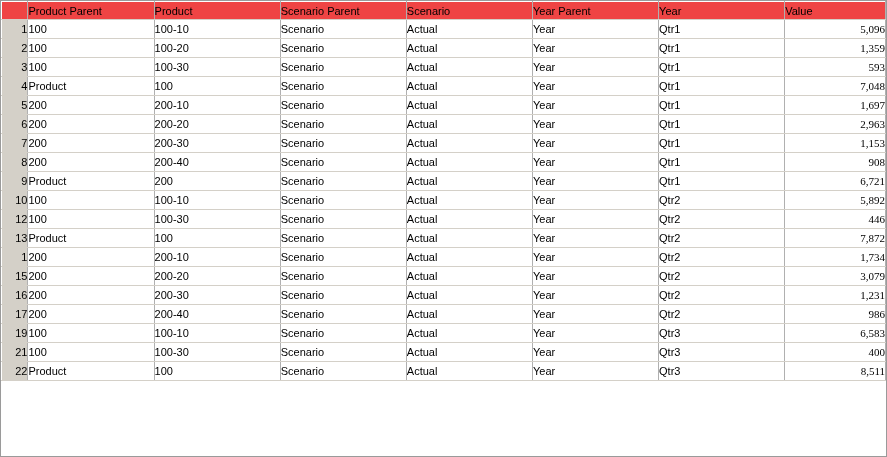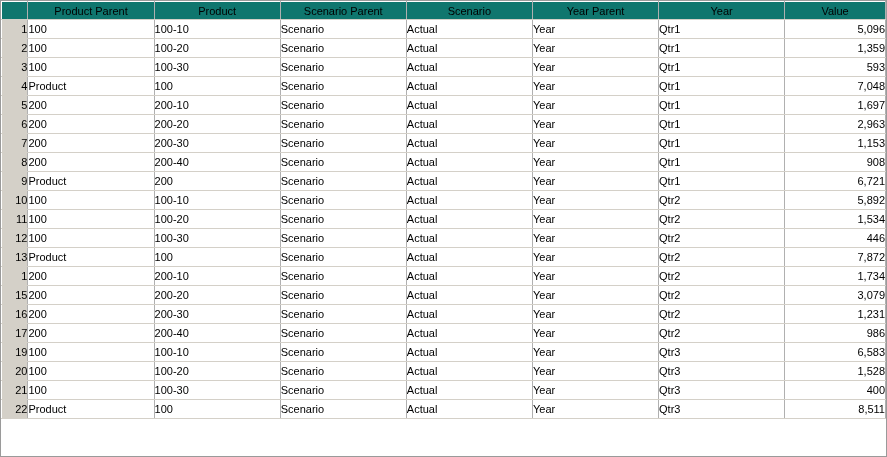--- a/index.html
+++ b/index.html
@@ -37,26 +37,26 @@
     border-right: 1px solid #b0b0b0;
     border-bottom: 1px solid #d4d0c8;
     overflow: hidden;
     white-space: nowrap;
   }
   
   thead tr {
     height: 18px;
   }
   thead th {
-    background: #0f766e;
+    background: #ef4444;
     border-top: 1px solid #ffffff;
     border-left: 1px solid #ffffff;
     border-right: 1px solid #808080;
     border-bottom: 1px solid #808080;
-    text-align: center;
+    text-align: left;
     color: #000000;
     font-size: 11px;
     height: 18px;
     box-sizing: border-box;
   }
   thead th.corner {
     width: 26px;
   }
   
   td.rownum {
@@ -78,20 +78,21 @@
   tbody td {
     height: 19px;
     box-sizing: border-box;
     background: #ffffff;
     padding-left: 4px;
     padding-right: 4px;
     vertical-align: middle;
   }
   td.num {
     text-align: right;
+    font-family: Liberation Serif, serif;
   }
   .c1 { width: 124px; }
   .c2 { width: 124px; }
   .c3 { width: 124px; }
   .c4 { width: 124px; }
   .c5 { width: 124px; }
   .c6 { width: 124px; }
   .c7 { width: 99px; }
 </style>
 </head>
@@ -206,30 +207,20 @@
           <td class="rownum">10</td>
           <td class="c1">100</td>
           <td class="c2">100-10</td>
           <td class="c3">Scenario</td>
           <td class="c4">Actual</td>
           <td class="c5">Year</td>
           <td class="c6">Qtr2</td>
           <td class="c7 num">5,892</td>
         </tr>
         <tr>
-          <td class="rownum">11</td>
-          <td class="c1">100</td>
-          <td class="c2">100-20</td>
-          <td class="c3">Scenario</td>
-          <td class="c4">Actual</td>
-          <td class="c5">Year</td>
-          <td class="c6">Qtr2</td>
-          <td class="c7 num">1,534</td>
-        </tr>
-        <tr>
           <td class="rownum">12</td>
           <td class="c1">100</td>
           <td class="c2">100-30</td>
           <td class="c3">Scenario</td>
           <td class="c4">Actual</td>
           <td class="c5">Year</td>
           <td class="c6">Qtr2</td>
           <td class="c7 num">446</td>
         </tr>
         <tr>
@@ -284,30 +275,20 @@
         </tr>
         <tr>
           <td class="rownum">19</td>
           <td class="c1">100</td>
           <td class="c2">100-10</td>
           <td class="c3">Scenario</td>
           <td class="c4">Actual</td>
           <td class="c5">Year</td>
           <td class="c6">Qtr3</td>
           <td class="c7 num">6,583</td>
-        </tr>
-        <tr>
-          <td class="rownum">20</td>
-          <td class="c1">100</td>
-          <td class="c2">100-20</td>
-          <td class="c3">Scenario</td>
-          <td class="c4">Actual</td>
-          <td class="c5">Year</td>
-          <td class="c6">Qtr3</td>
-          <td class="c7 num">1,528</td>
         </tr>
         <tr>
           <td class="rownum">21</td>
           <td class="c1">100</td>
           <td class="c2">100-30</td>
           <td class="c3">Scenario</td>
           <td class="c4">Actual</td>
           <td class="c5">Year</td>
           <td class="c6">Qtr3</td>
           <td class="c7 num">400</td>

